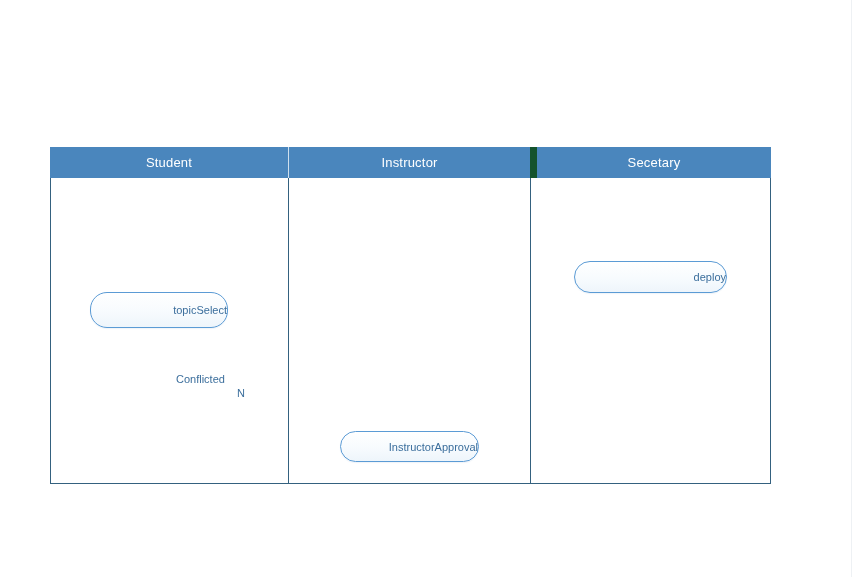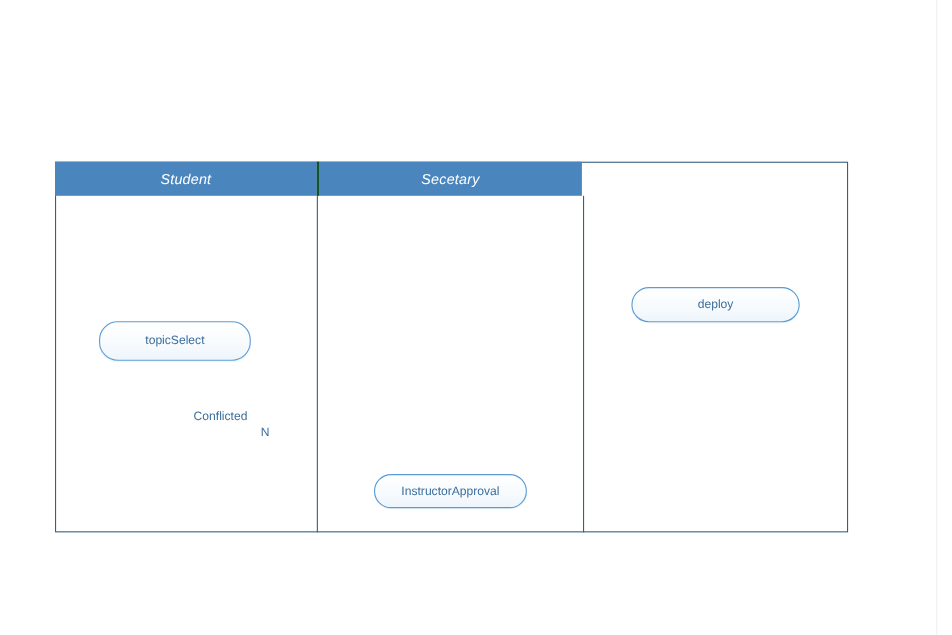--- a/index.html
+++ b/index.html
@@ -41,53 +41,52 @@
     background: #ffffff;
   }
   .lane-header-row {
     position: absolute;
     left: 50px;
     top: 147px;
     width: 721px;
     height: 31px;
     display: flex;
     box-sizing: border-box;
-    font-style: italic;
   }
   .lane-header {
     background: #4a86bd;
     color: #ffffff;
     font-size: 13px;
     display: flex;
     align-items: center;
     justify-content: center;
     box-sizing: border-box;
     letter-spacing: 0.2px;
   }
   .lane-header.l1 { width: 238px; }
   .lane-header.l2 { width: 242px; border-left: 1px solid #cfe0ee; }
-  .lane-header.l3 { width: 241px; border-left: 2px solid #14532d; }
+  .lane-header.l3 { width: 241px; border-left: 7px solid #14532d; }
 
   .lane-divider {
     position: absolute;
     top: 178px;
     width: 1px;
     height: 306px;
     background: #34617f;
   }
   .lane-divider.d1 { left: 288px; }
   .lane-divider.d2 { left: 530px; }
 
   
   .node {
     position: absolute;
     box-sizing: border-box;
     display: flex;
     align-items: center;
-    justify-content: center;
+    justify-content: flex-end;
     font-size: 11px;
     color: #3b6e9c;
   }
   .action {
     border: 1px solid #5b9bd5;
     border-radius: 17px;
     background: linear-gradient(180deg, #ffffff 0%, #f7fbfe 55%, #eef5fb 100%);
     box-shadow: 0 1px 1px rgba(120,160,200,0.12);
   }
   #node-topicselect {
@@ -151,20 +150,23 @@
 </svg>
 
 <div class="pool"></div>
 <div class="lane-divider d1"></div>
 <div class="lane-divider d2"></div>
 
 <div class="lane-header-row">
   <div class="lane-header l1">
     <span>Student</span>
   </div>
+  <div class="lane-header l2">
+    <span>Instructor</span>
+  </div>
   <div class="lane-header l3">
     <span>Secetary</span>
   </div>
 </div>
 
 <div class="node action" id="node-topicselect">
   <span>topicSelect</span>
 </div>
 
 <div class="node action" id="node-instructorapproval">

